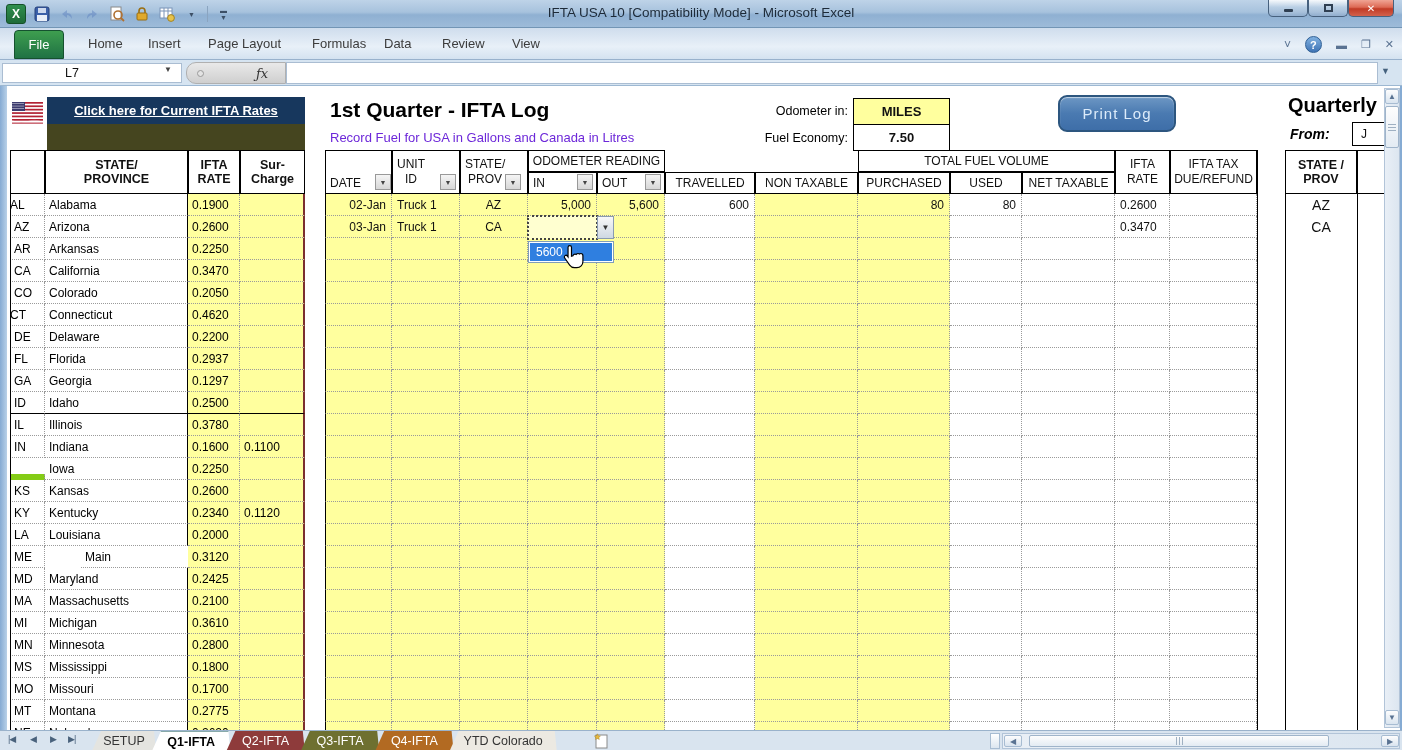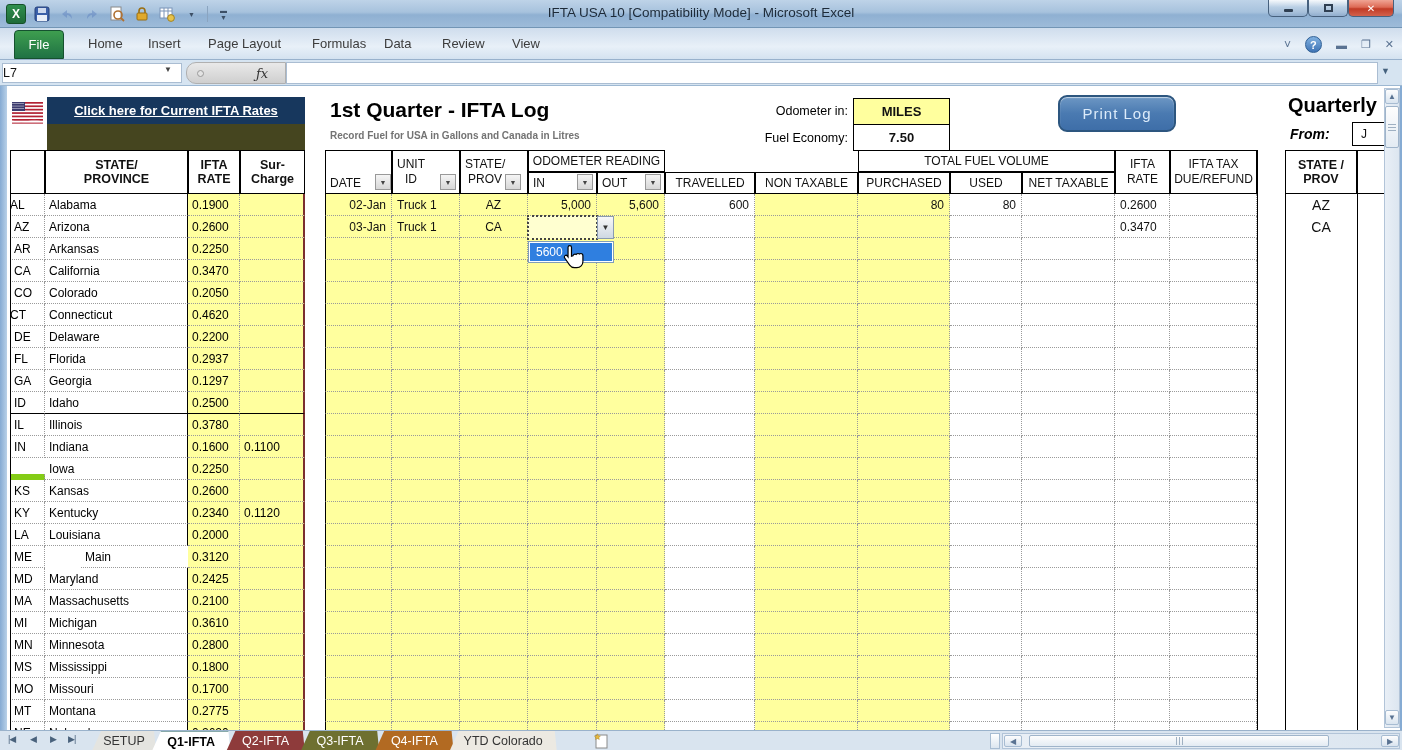--- a/index.html
+++ b/index.html
@@ -36,21 +36,21 @@
   .rtab { top:8px; font-size:13px; color:#3c3c3c; }
   .ribbon-right { right:8px; top:8px; display:flex; gap:14px; align-items:center; }
   .help-circle { width:17px; height:17px; border-radius:50%; background:linear-gradient(#7fb0e0,#3f74b5);
     color:#fff; font-size:11px; font-weight:bold; display:flex; align-items:center; justify-content:center; border:1px solid #2f5f95;}
   .mini-glyph { color:#5a7392; font-size:11px; }
 
   
   #fbar { left:0; top:60px; width:1402px; height:26px; background:#d6e4f1; border-bottom:1px solid #9db8d2; }
   #name-box { left:2px; top:3px; width:180px; height:20px; background:#fff; border:1px solid #aabdd2;
     font-size:12.5px; color:#111; display:flex; align-items:center; }
-  #name-box span.txt { }
+  #name-box span.txt { margin-left:62px; }
   #name-drop { left:164px; top:5px; font-size:8px; color:#444; }
   #fx-pill { left:186px; top:2px; width:100px; height:22px; background:linear-gradient(#e9e9e9,#cfcfcf);
     border:1px solid #b0b0b0; border-radius:10px 0 0 10px; display:flex; align-items:center; }
   #fx-pill .dot { width:7px; height:7px; border:1px solid #9a9a9a; border-radius:50%; margin-left:10px; background:#e3e3e3;}
   #fx-pill .fx { margin-left:52px; font-size:13px; font-style:italic; color:#333; font-family:"DejaVu Serif",serif; }
   #formula-input { left:286px; top:2px; width:1092px; height:22px; background:#fff; border:1px solid #aabdd2; }
   #fbar-drop { left:1381px; top:6px; font-size:9px; color:#44617e; }
 
   
   #sheet { left:0; top:86px; width:1402px; height:644px; background:#fff; overflow:hidden; }
@@ -323,21 +323,21 @@
     <div class="abs lrow-cell" style="left: 45px; top: 614px; width: 143px; padding-left: 4px; border-bottom: 1px dotted rgb(154, 154, 154); border-right: 1px solid rgb(0, 0, 0); background: rgb(255, 255, 255);">Montana</div>
     <div class="abs lrow-cell" style="left: 188px; top: 614px; width: 52px; padding-left: 4px; border-bottom: 1px dotted rgb(154, 154, 154); border-right: 1px dotted rgb(154, 154, 154); background: rgb(255, 255, 158);">0.2775</div>
     <div class="abs lrow-cell" style="left: 240px; top: 614px; width: 65px; padding-left: 4px; border-bottom: 1px dotted rgb(154, 154, 154); border-right: 2px solid rgb(123, 47, 47); background: rgb(255, 255, 158);"></div>
     <div class="abs lrow-cell" style="left: 10px; top: 636px; width: 35px; padding-left: 4px; border-bottom: 1px dotted rgb(154, 154, 154); border-right: 1px dotted rgb(154, 154, 154); background: rgb(255, 255, 255);">NE</div>
     <div class="abs lrow-cell" style="left: 45px; top: 636px; width: 143px; padding-left: 4px; border-bottom: 1px dotted rgb(154, 154, 154); border-right: 1px solid rgb(0, 0, 0); background: rgb(255, 255, 255);">Nebraska</div>
     <div class="abs lrow-cell" style="left: 188px; top: 636px; width: 52px; padding-left: 4px; border-bottom: 1px dotted rgb(154, 154, 154); border-right: 1px dotted rgb(154, 154, 154); background: rgb(255, 255, 158);">0.2620</div>
     <div class="abs lrow-cell" style="left: 240px; top: 636px; width: 65px; padding-left: 4px; border-bottom: 1px dotted rgb(154, 154, 154); border-right: 2px solid rgb(123, 47, 47); background: rgb(255, 255, 158);"></div>
     <div class="abs " style="left: 10px; top: 64px; width: 1px; height: 580px; background: rgb(0, 0, 0);"></div>
     <div class="abs " style="left: 304px; top: 64px; width: 0px; height: 0px;"></div>
     <div class="abs " style="left: 330px; top: 12px; font-size: 21px; font-weight: bold; color: rgb(0, 0, 0);">1st Quarter - IFTA Log</div>
-    <div class="abs " style="left: 330px; top: 44px; font-size: 10px; color: #737373; font-weight: bold;">Record Fuel for USA in Gallons and Canada in Litres</div>
+    <div class="abs " style="left: 330px; top: 44px; font-size: 13px; color: #6d28d9;">Record Fuel for USA in Gallons and Canada in Litres</div>
     <div class="abs " style="left: 700px; top: 18px; width: 148px; text-align: right; font-size: 12.5px;">Odometer in:</div>
     <div class="abs " style="left: 700px; top: 45px; width: 148px; text-align: right; font-size: 12.5px;">Fuel Economy:</div>
     <div class="abs cell solid-border yellow" style="left: 853px; top: 12px; width: 97px; height: 27px; justify-content: center; font-weight: bold; font-size: 13px;">MILES</div>
     <div class="abs cell solid-border" style="left: 853px; top: 38px; width: 97px; height: 27px; justify-content: center; font-weight: bold; font-size: 13px; background: rgb(255, 255, 255);">7.50</div>
     <div class="abs " style="left: 1058px; top: 9px; width: 118px; height: 37px; border-radius: 9px; background: linear-gradient(rgb(109, 151, 196), rgb(74, 122, 177) 50%, rgb(62, 110, 168)); border: 2px solid rgb(45, 86, 127); box-shadow: rgba(255, 255, 255, 0.6) 0px 1px 1px inset; color: rgb(220, 235, 250); font-size: 15px; display: flex; align-items: center; justify-content: center; letter-spacing: 1px;">Print Log</div>
     <div class="abs cell hdr left-lab" style="left: 325px; top: 64px; width: 67px; height: 44px;">DATE</div>
     <div class="abs cell hdr" style="left: 392px; top: 64px; width: 68px; height: 44px; justify-content: flex-start; padding-left: 4px;">UNIT
 ID</div>
     <div class="abs cell hdr" style="left: 460px; top: 64px; width: 68px; height: 44px; justify-content: flex-start; padding-left: 4px;">STATE/
 PROV</div>

